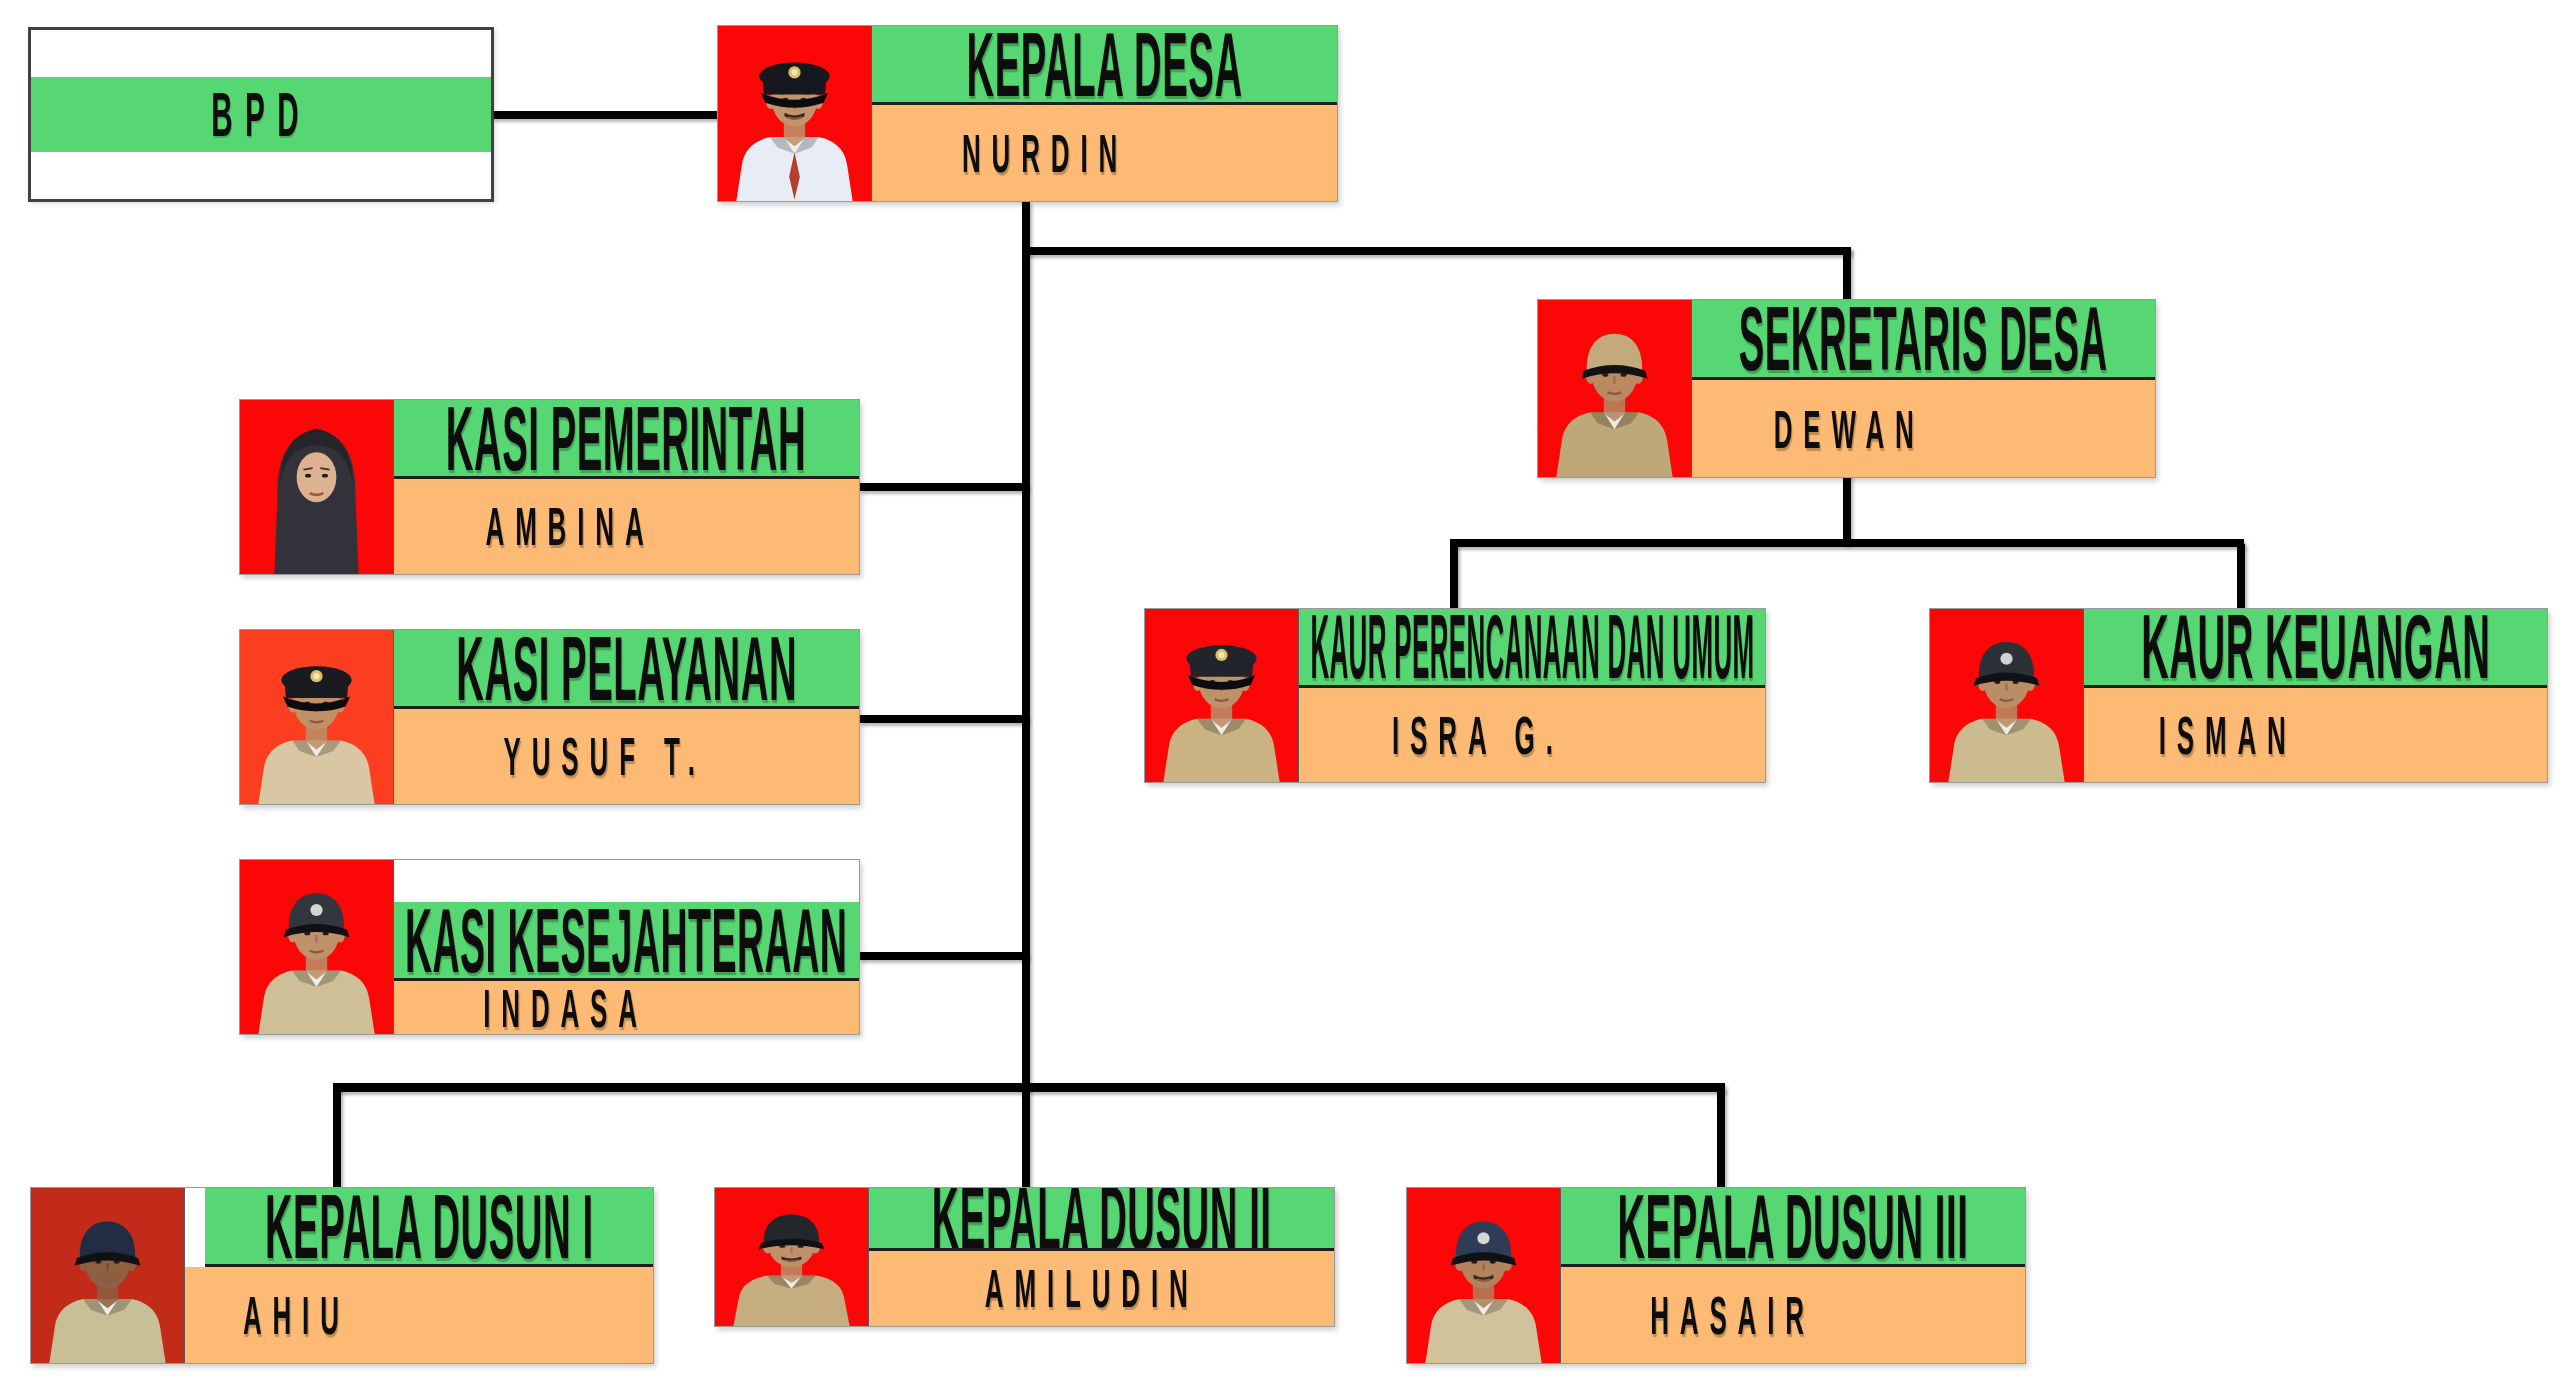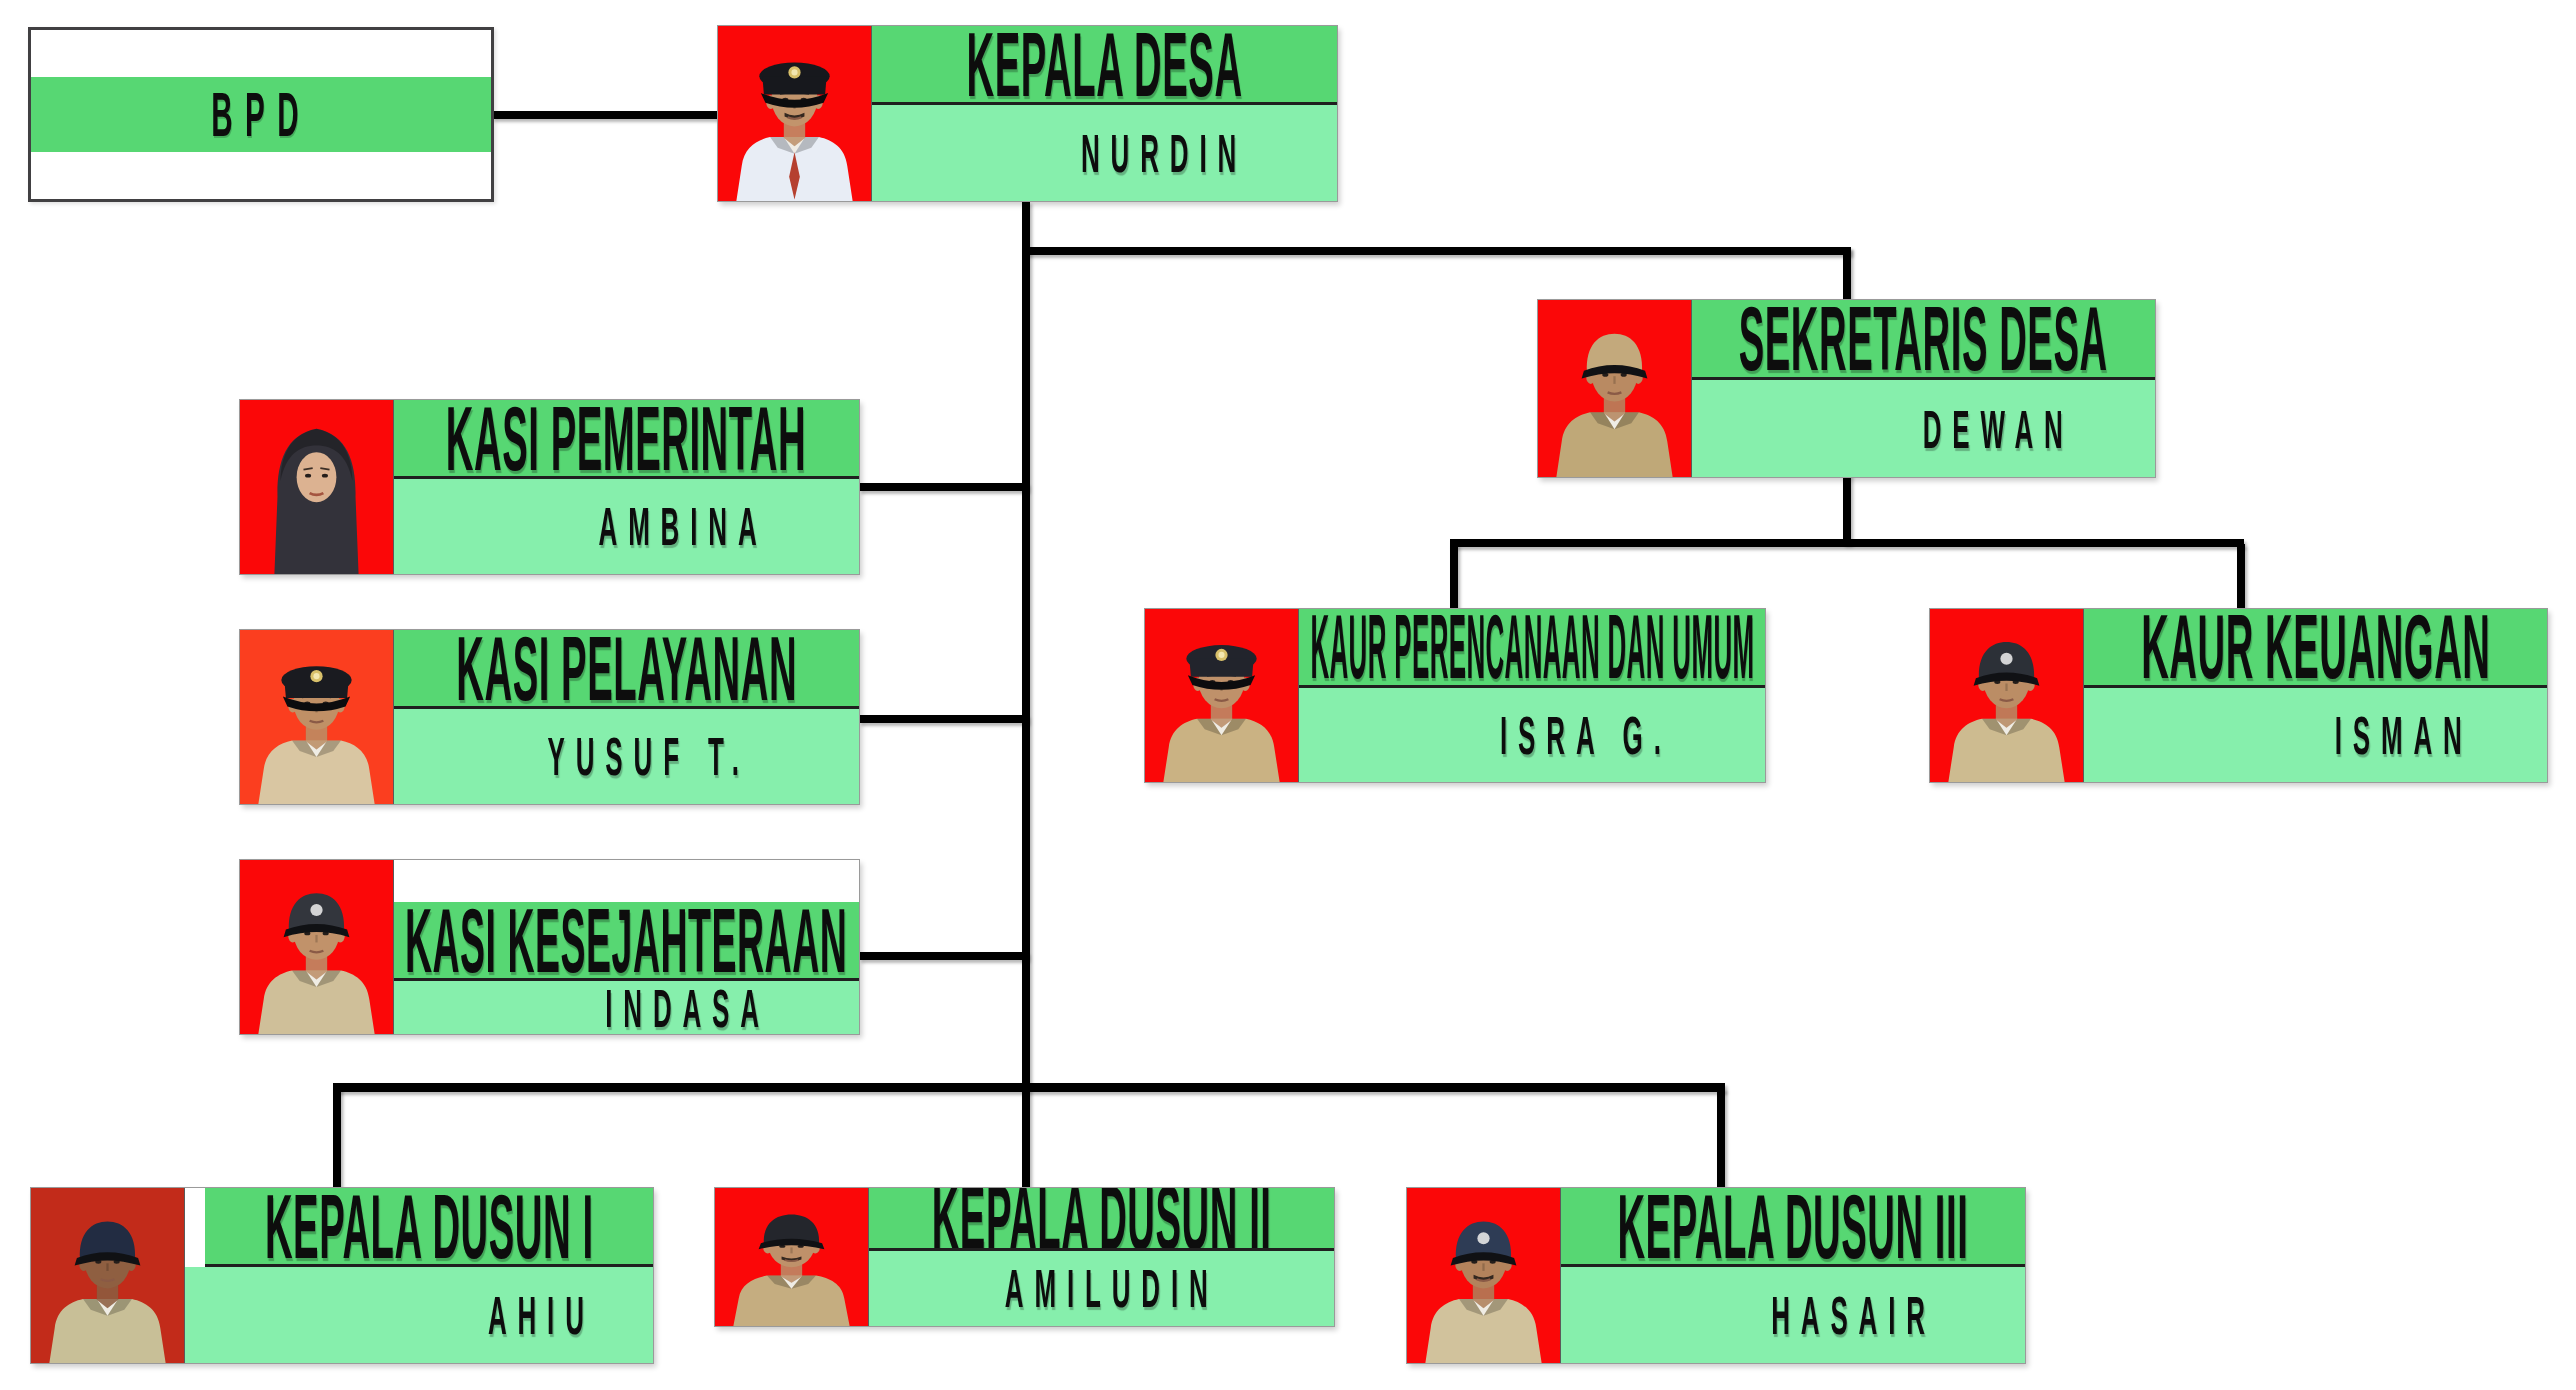--- a/index.html
+++ b/index.html
@@ -6,21 +6,21 @@
   html,body { background:#ffffff; font-family:"Liberation Sans","DejaVu Sans",sans-serif; }
   #canvas { position:relative; width:2576px; height:1390px; background:#fff; overflow:hidden; }
 
   .node { position:absolute; display:flex; background:#fff; border:1.5px solid #9a9a9a;
           box-shadow:3.1px 3.8px 5.4px rgba(0,0,0,.20); }
   .photo { width:154px; flex:none; position:relative; overflow:hidden; border-right:1.5px solid #5a5a5a; }
   .photo svg { display:block; width:100%; height:100%; }
   .bands { flex:1; display:flex; flex-direction:column; min-width:0; }
   .band-title { height:45.4%; display:flex; align-items:center; justify-content:center;
                 border-bottom:3.1px solid #1f1f1f; overflow:hidden; }
-  .band-name  { flex:1; display:flex; align-items:center; justify-content:flex-end; background:#86efac; overflow:hidden; }
+  .band-name  { flex:1; display:flex; align-items:center; justify-content:flex-start; background:#fdba74; overflow:hidden; }
 
   .fit { display:inline-block; white-space:nowrap; transform-origin:50% 50%;
          color:#0d0d0d; font-weight:bold; }
   .t { font-size:91px; line-height:1; letter-spacing:0.015em; text-shadow:2.3px 3.1px 1.5px rgba(0,0,0,.25); }
   .n { font-size:54px;  line-height:1; letter-spacing:0.42em;  text-shadow:2.3px 3.1px 1.5px rgba(0,0,0,.25); }
   .b { font-size:63px;  line-height:1; letter-spacing:0.42em;  text-shadow:1.5px 2.3px 0.8px rgba(0,0,0,.2); }
 
   .node.bpd { flex-direction:column; border:3.1px solid #414042; box-shadow:1.5px 2.3px 3.8px rgba(0,0,0,.12); }
   .bpd-strip { flex:1; background:#fff; }
   .bpd-strip.mid { flex:1.62; display:flex; align-items:center; justify-content:center; }

